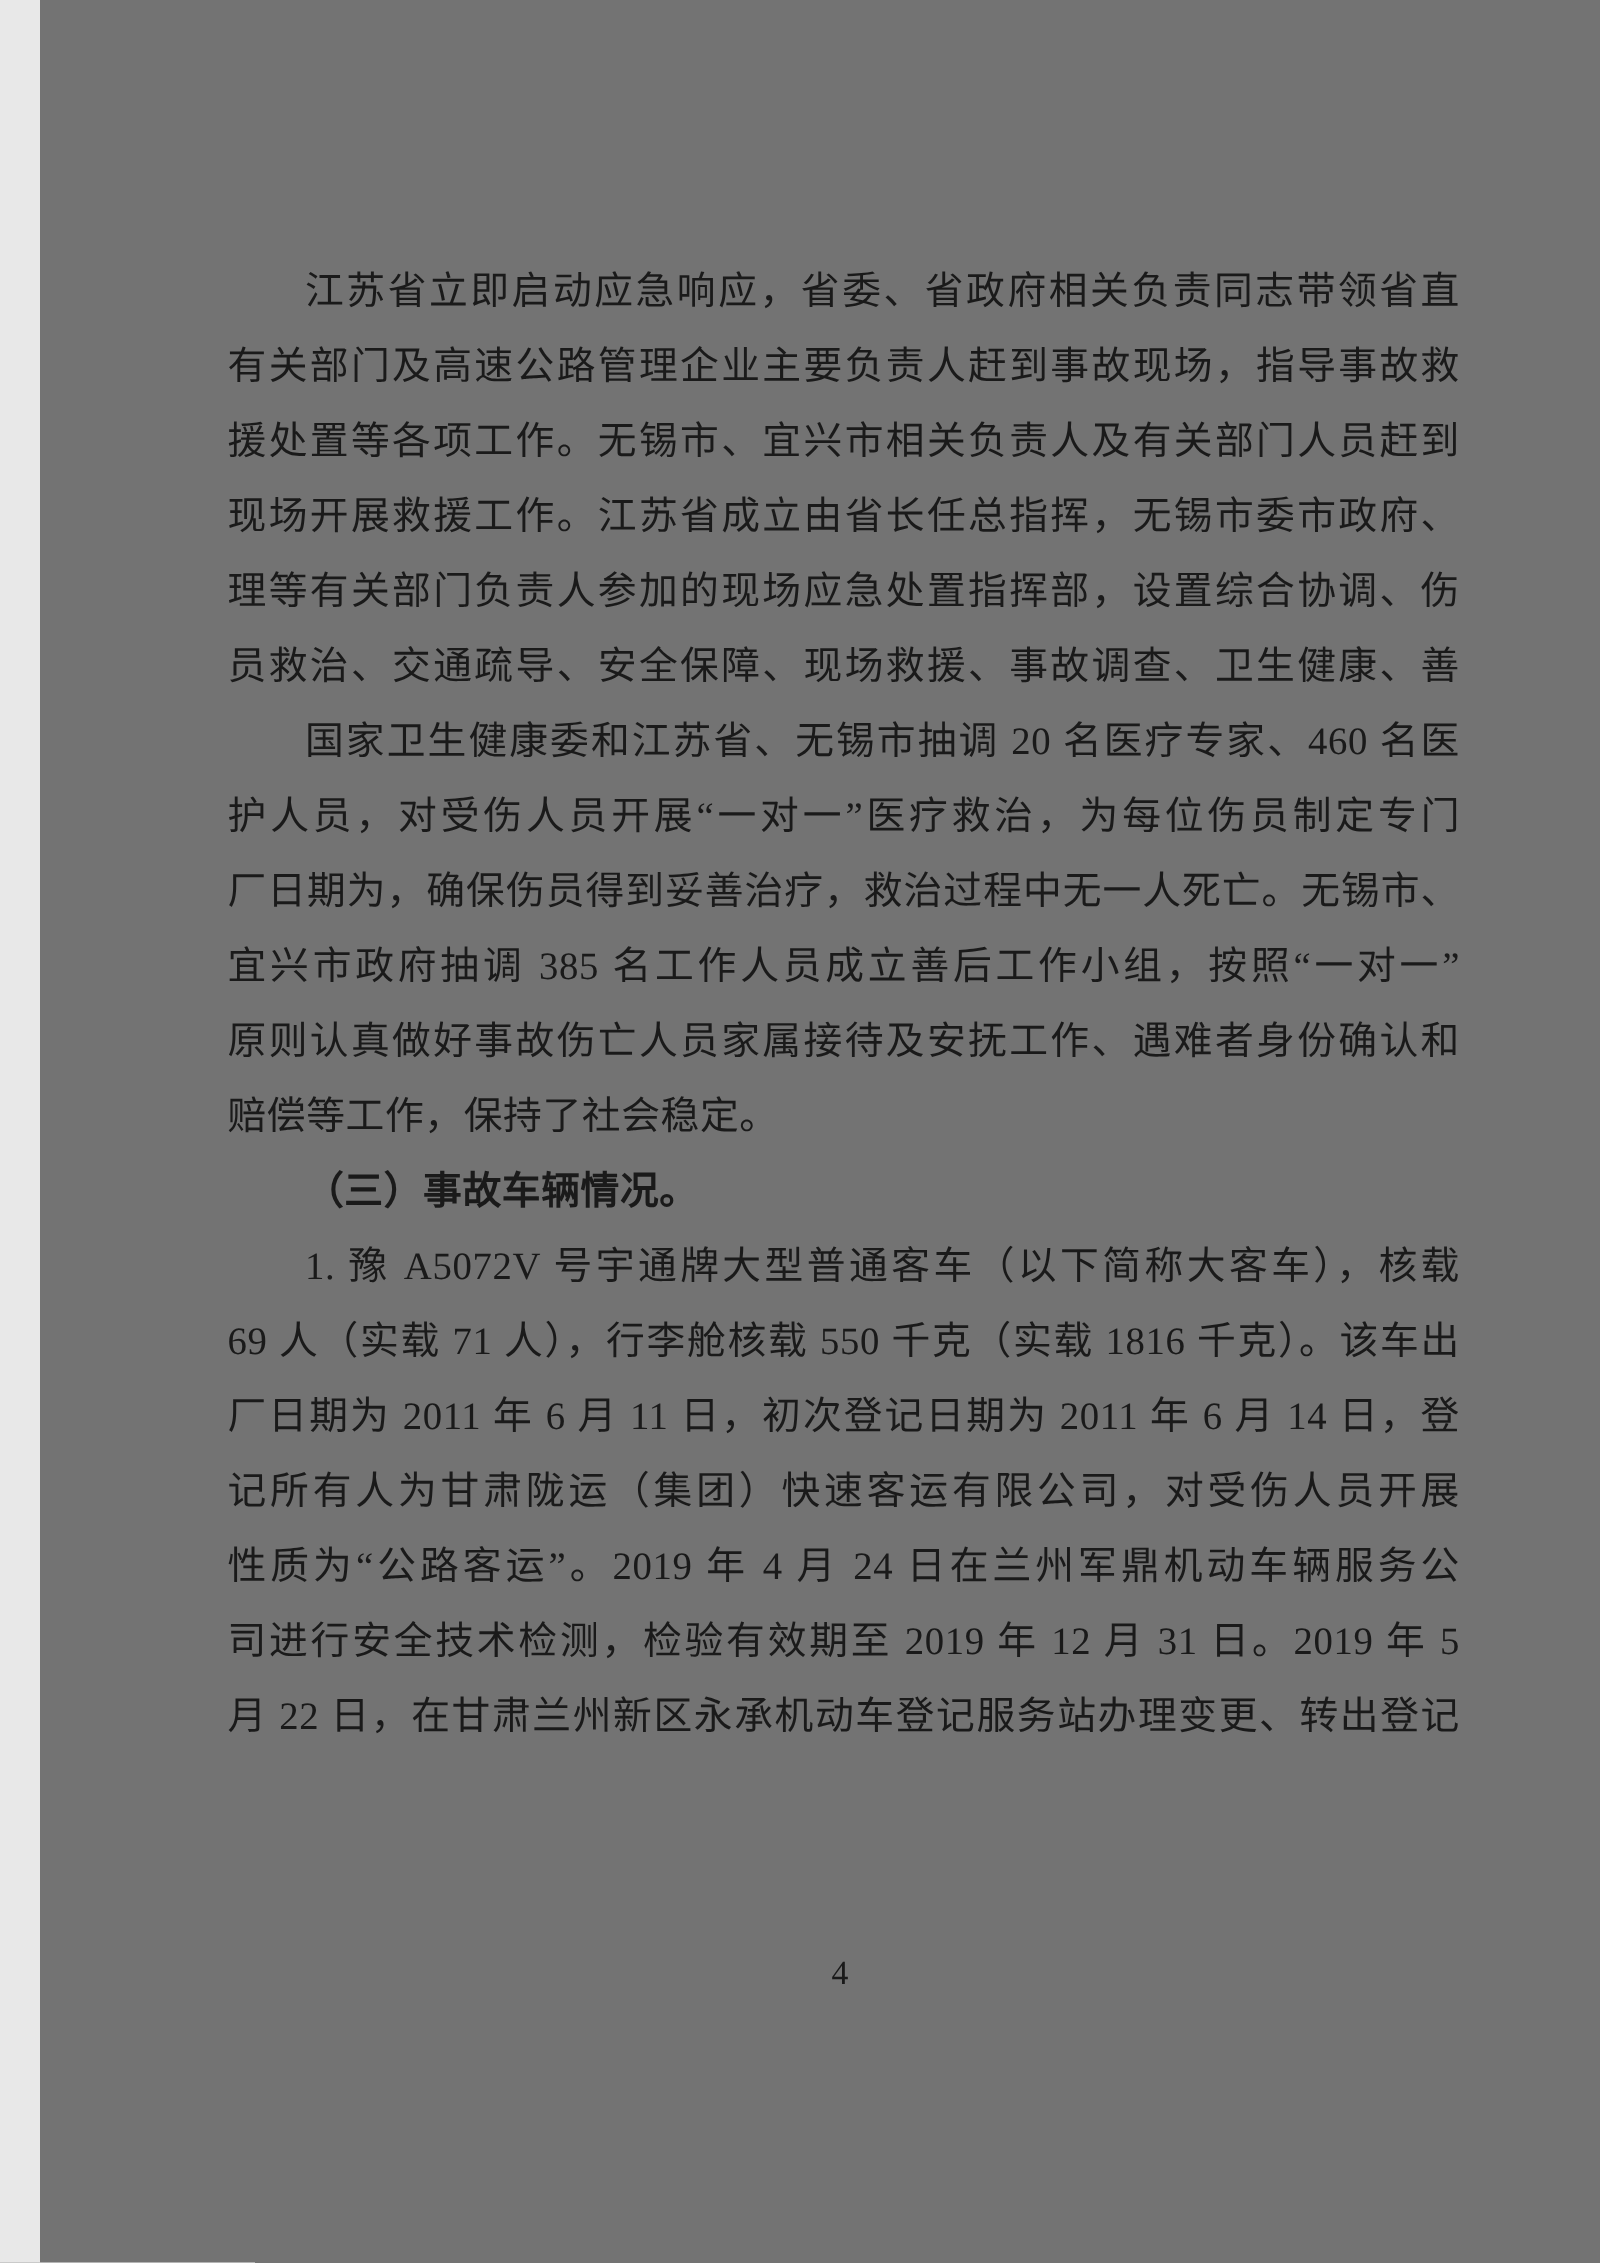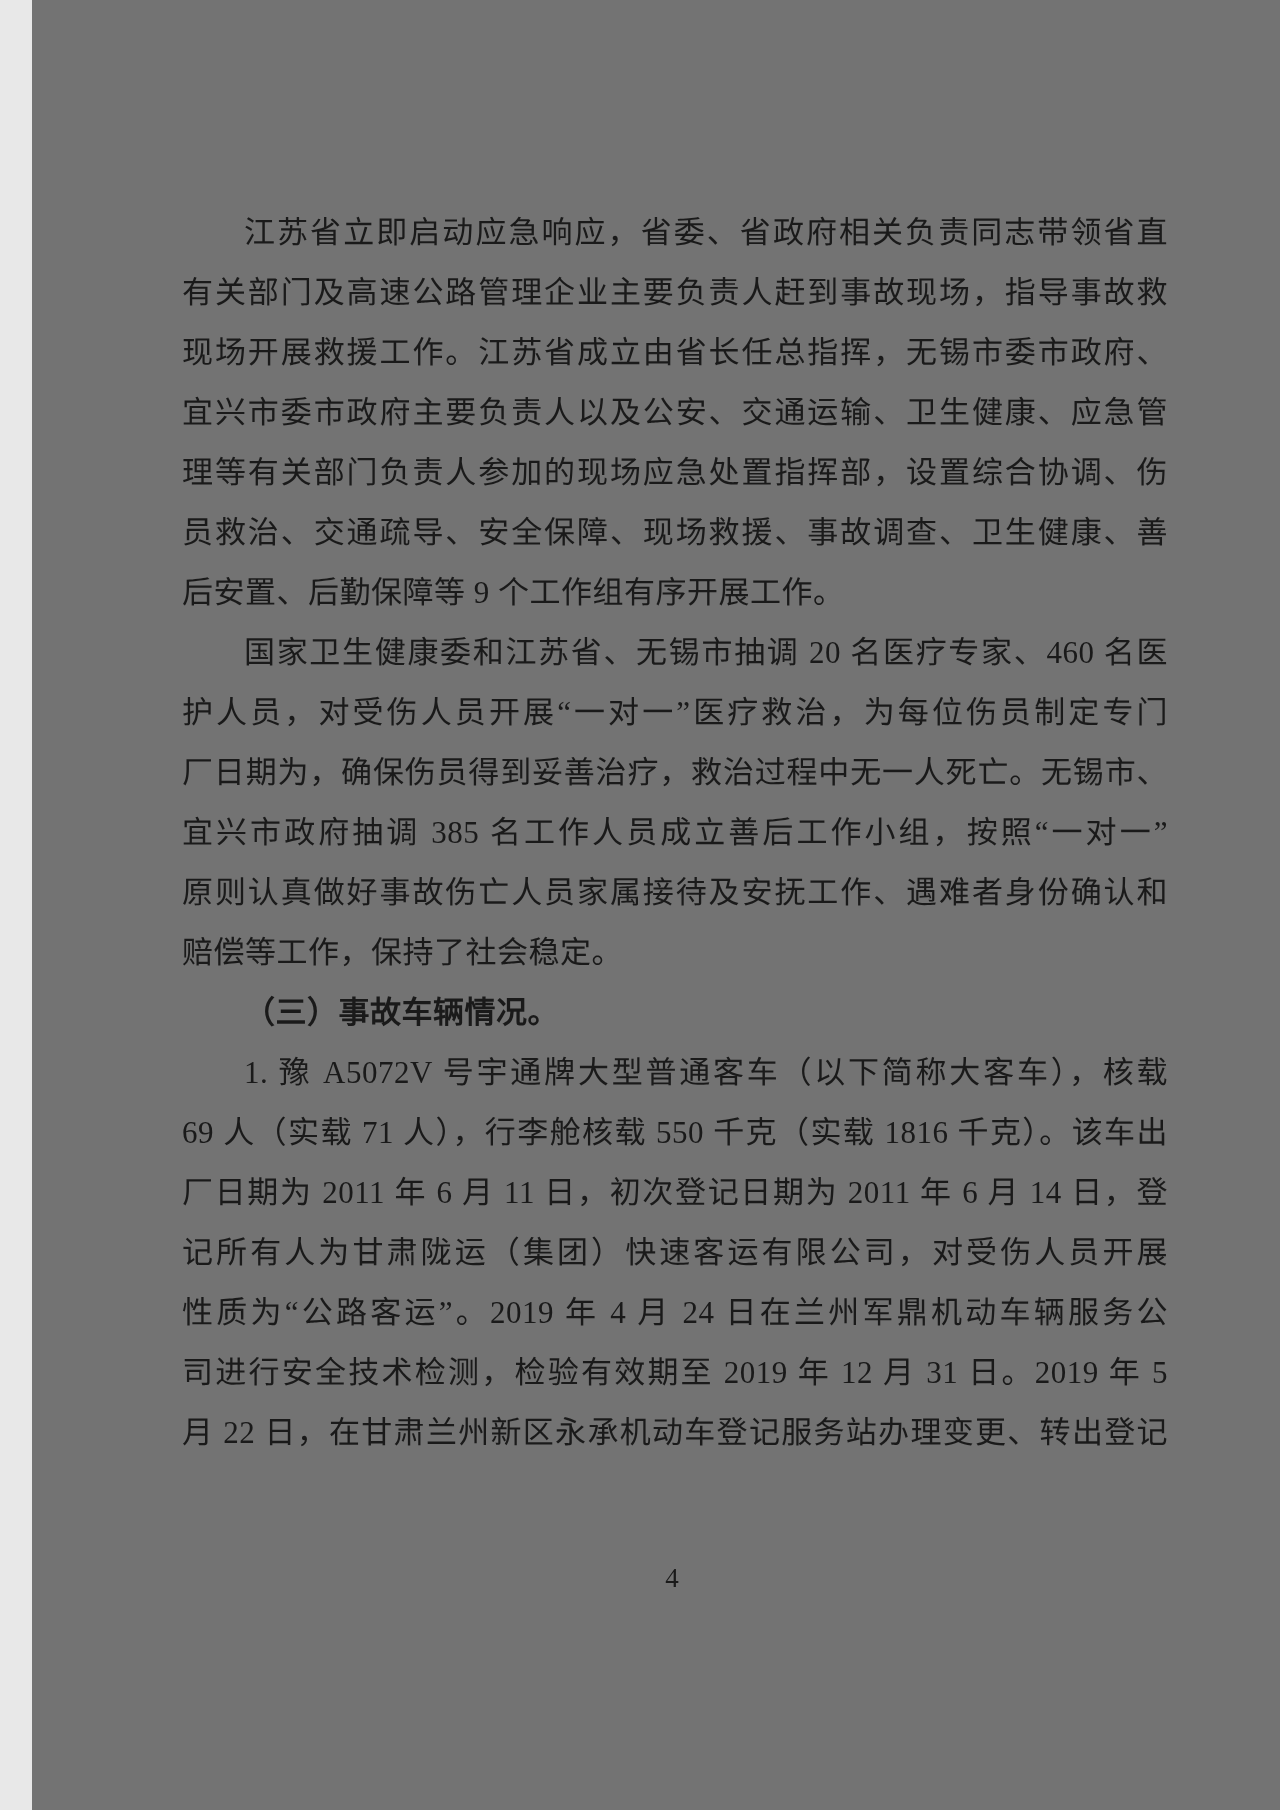--- a/index.html
+++ b/index.html
@@ -51,25 +51,24 @@
   }
 </style>
 </head>
 <body>
 
 <div class="page" style="background: #737373; color: rgb(26, 26, 26); margin-left: 32px;">
   <main class="text-block" id="paragraphs-root">
       <div class="para body">
         <div class="line indent fill">江苏省立即启动应急响应，省委、省政府相关负责同志带领省直</div>
         <div class="line fill">有关部门及高速公路管理企业主要负责人赶到事故现场，指导事故救</div>
+        <div class="line fill">援处置等各项工作。无锡市、宜兴市相关负责人及有关部门人员赶到</div>
         <div class="line fill">现场开展救援工作。江苏省成立由省长任总指挥，无锡市委市政府、</div>
-        <div class="line fill">宜兴市委市政府主要负责人以及公安、交通运输、卫生健康、应急管</div>
         <div class="line fill">理等有关部门负责人参加的现场应急处置指挥部，设置综合协调、伤</div>
         <div class="line fill">员救治、交通疏导、安全保障、现场救援、事故调查、卫生健康、善</div>
-        <div class="line">后安置、后勤保障等 9 个工作组有序开展工作。</div>
       </div>
       <div class="para body">
         <div class="line indent fill">国家卫生健康委和江苏省、无锡市抽调 20 名医疗专家、460 名医</div>
         <div class="line fill">护人员，对受伤人员开展“一对一”医疗救治，为每位伤员制定专门</div>
         <div class="line fill">厂日期为，确保伤员得到妥善治疗，救治过程中无一人死亡。无锡市、</div>
         <div class="line fill">宜兴市政府抽调 385 名工作人员成立善后工作小组，按照“一对一”</div>
         <div class="line fill">原则认真做好事故伤亡人员家属接待及安抚工作、遇难者身份确认和</div>
         <div class="line">赔偿等工作，保持了社会稳定。</div>
       </div>
       <div class="para heading">

